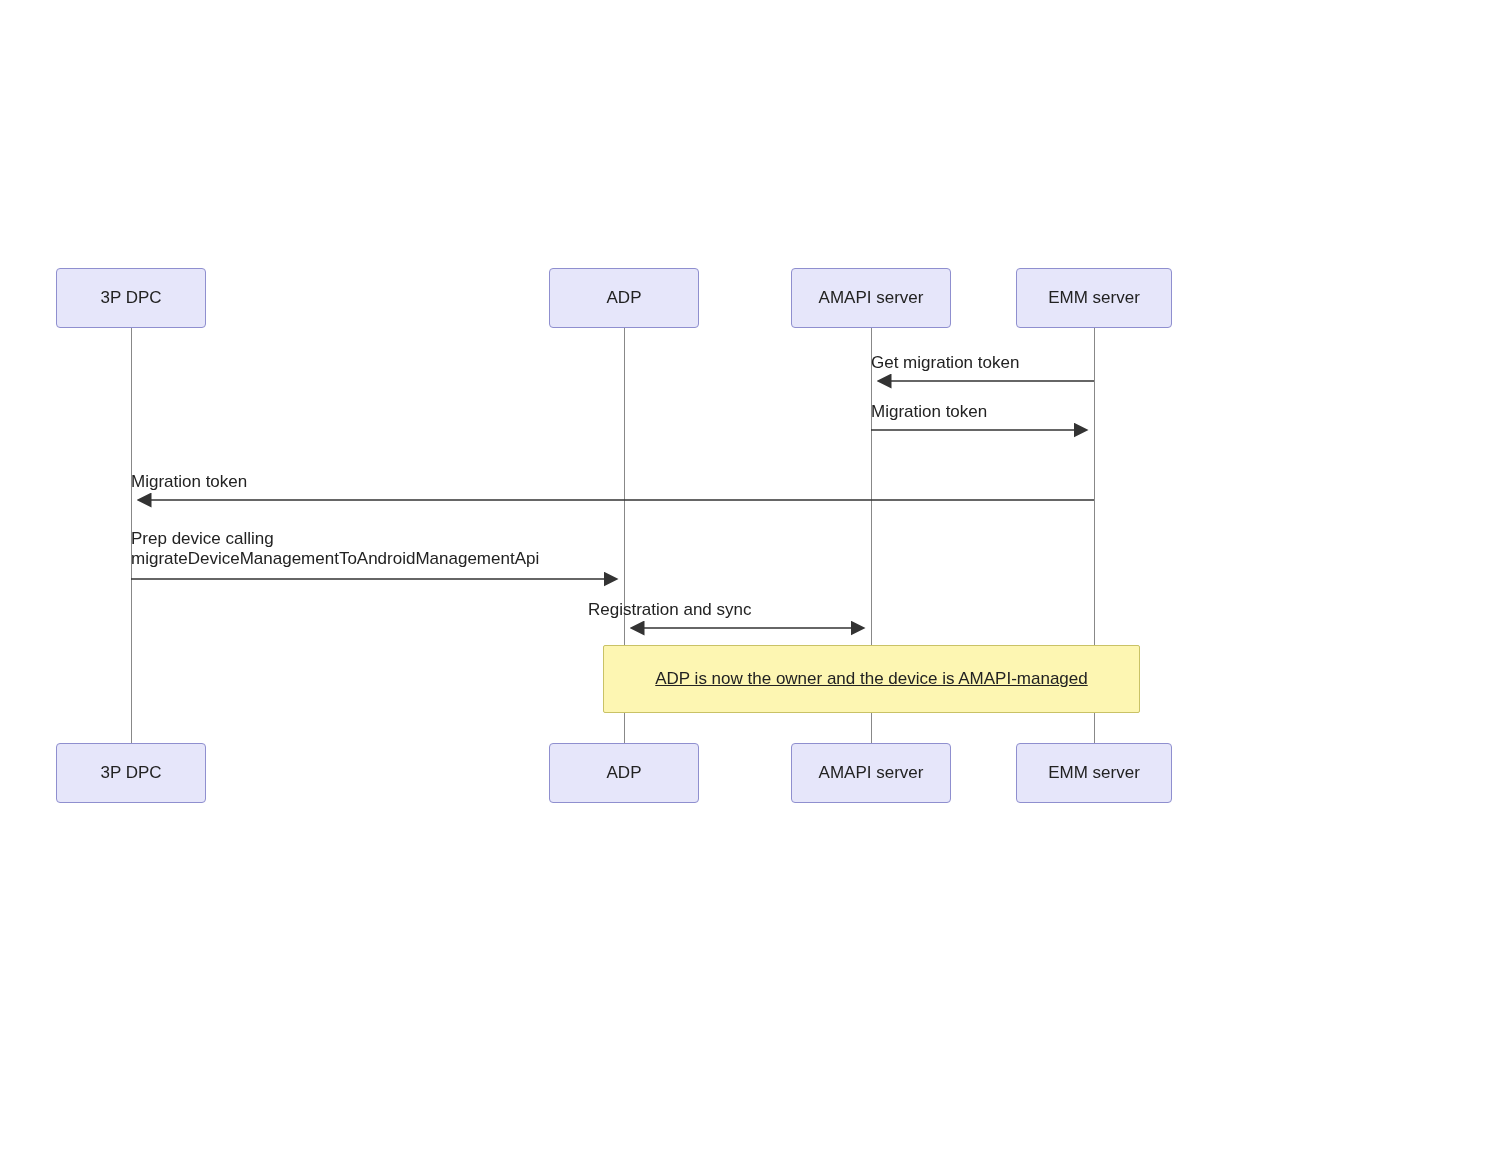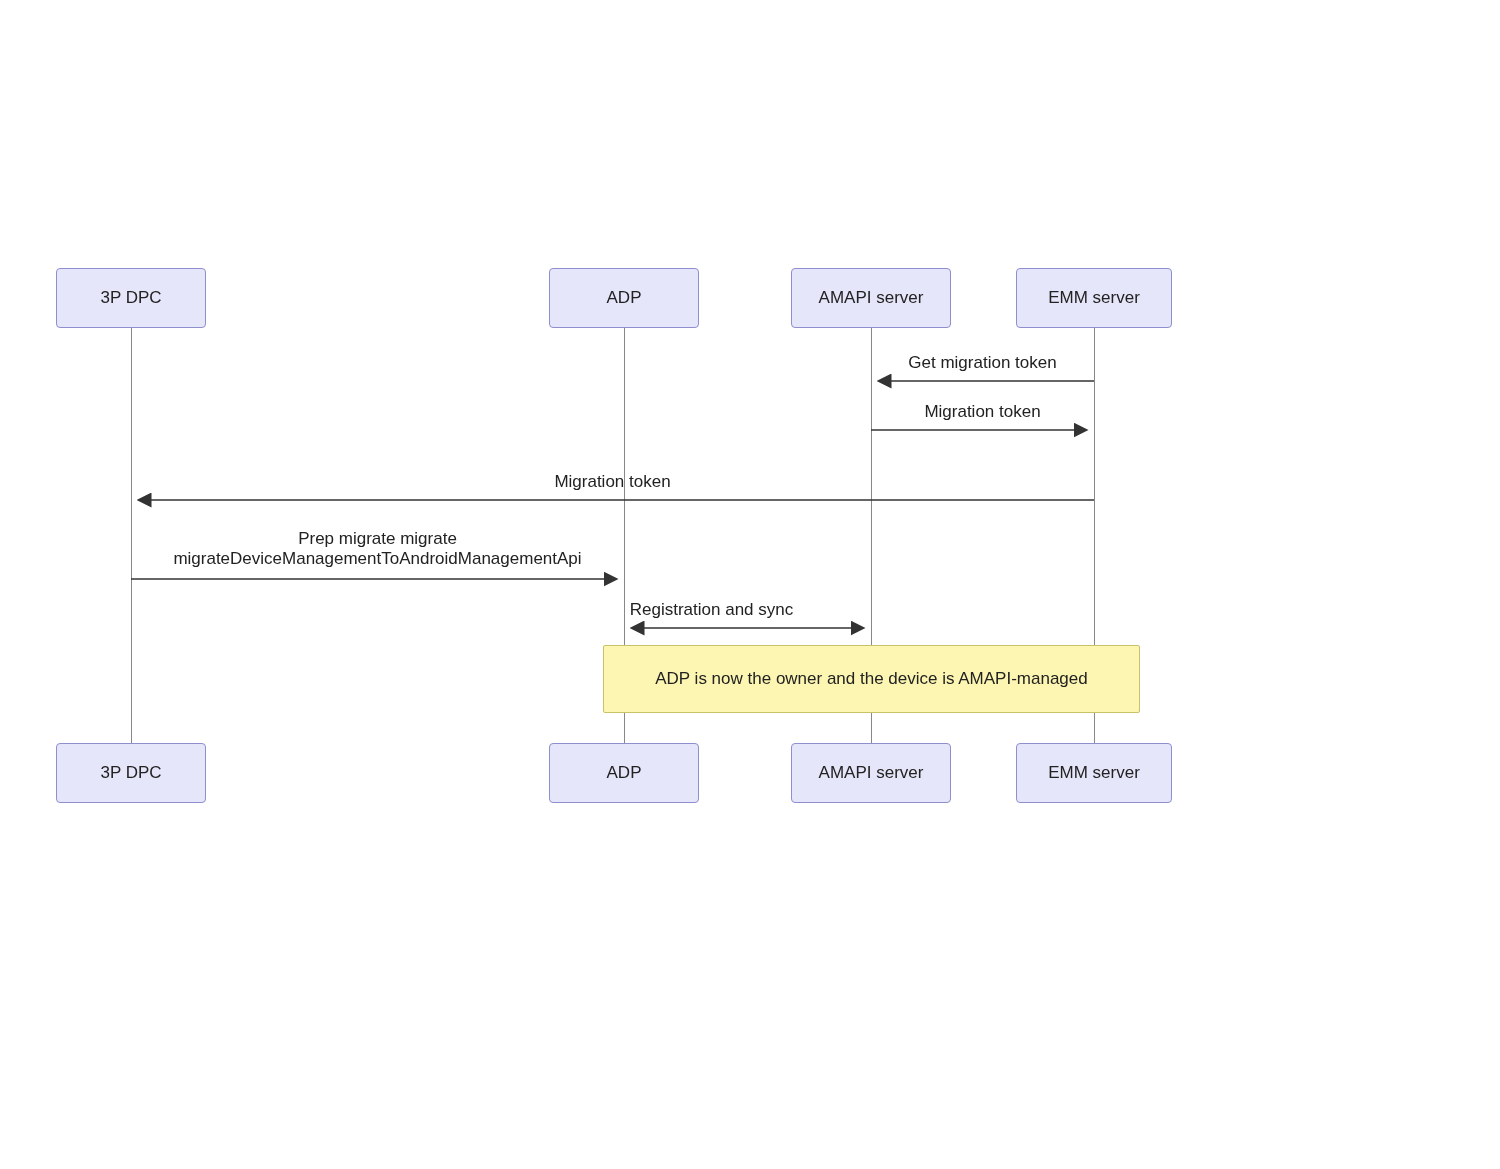--- a/index.html
+++ b/index.html
@@ -31,38 +31,38 @@
   }
   .lifeline {
     position: absolute;
     width: 1px;
     background: #888;
     top: 295px;
     height: 415px;
   }
   .msg-label {
     position: absolute;
-    text-align: center;
     font-size: 17px;
     color: #222;
     white-space: pre;
   }
   .note-box {
     position: absolute;
     background: #fdf6b2;
     border: 1px solid #c9c266;
     border-radius: 2px;
     display: flex;
     align-items: center;
     justify-content: center;
     font-size: 17px;
     color: #222;
     text-align: center;
     line-height: 1.35;
     box-sizing: border-box;
+    text-decoration: underline;
   }
   svg.arrows {
     position: absolute;
     left: 0;
     top: 0;
     width: 1500px;
     height: 1169px;
     pointer-events: none;
   }
 </style>
@@ -119,21 +119,21 @@
     <line x1="1094" y1="467" x2="139" y2="467" stroke="#333" stroke-width="1.5" marker-end="url(#arrow-end)"></line>
 
     <line x1="131" y1="546" x2="616" y2="546" stroke="#333" stroke-width="1.5" marker-end="url(#arrow-end)"></line>
 
     <line x1="632" y1="595" x2="863" y2="595" stroke="#333" stroke-width="1.5" marker-start="url(#arrow-start)" marker-end="url(#arrow-end)"></line>
   </svg>
 
   <div class="msg-label" style="left:871px; top:320px; width:223px">Get migration token</div>
   <div class="msg-label" style="left:871px; top:369px; width:223px">Migration token</div>
   <div class="msg-label" style="left:131px; top:439px; width:963px">Migration token</div>
-  <div class="msg-label" style="left:131px; top:496px; width:493px">Prep migrate migrate
+  <div class="msg-label" style="left:131px; top:496px; width:493px">Prep device calling
 migrateDeviceManagementToAndroidManagementApi</div>
   <div class="msg-label" style="left:588px; top:567px; width:247px">Registration and sync</div>
 
   <div class="note-box" style="left:603px; top:612px; width:537px; height:68px">
     <span>ADP is now the owner
 and the device is AMAPI-managed</span>
   </div>
 
 </div>
 

